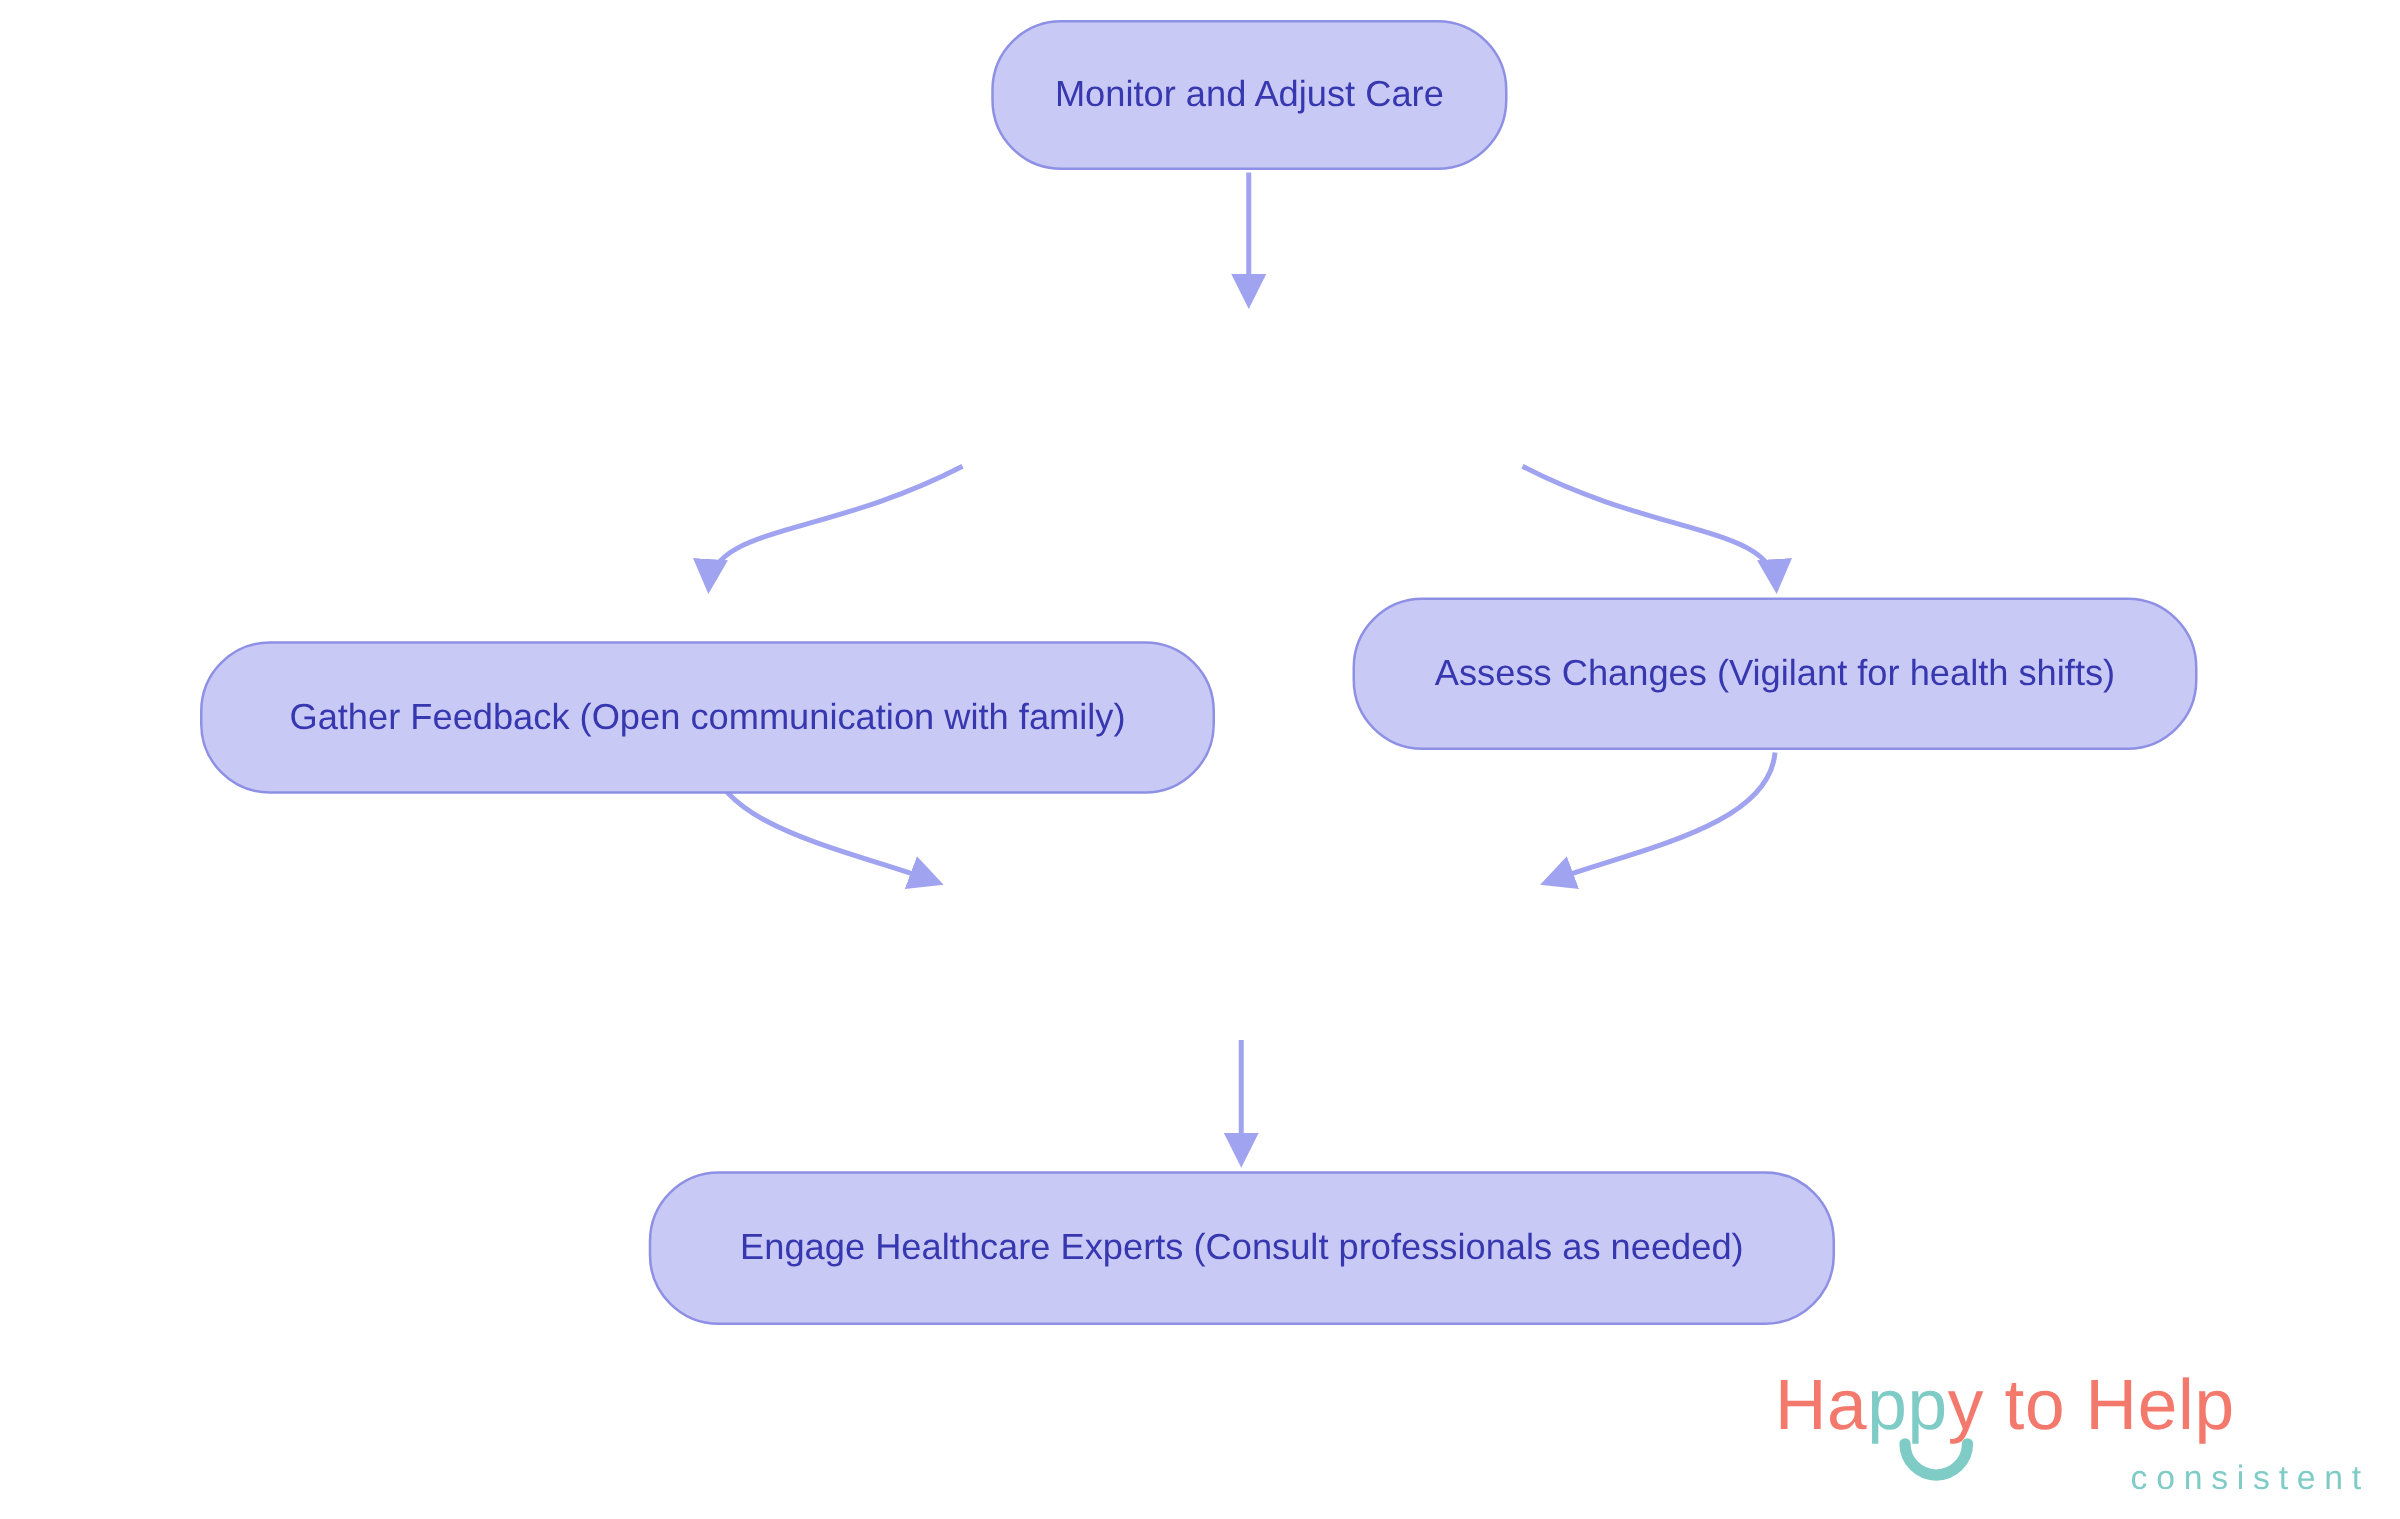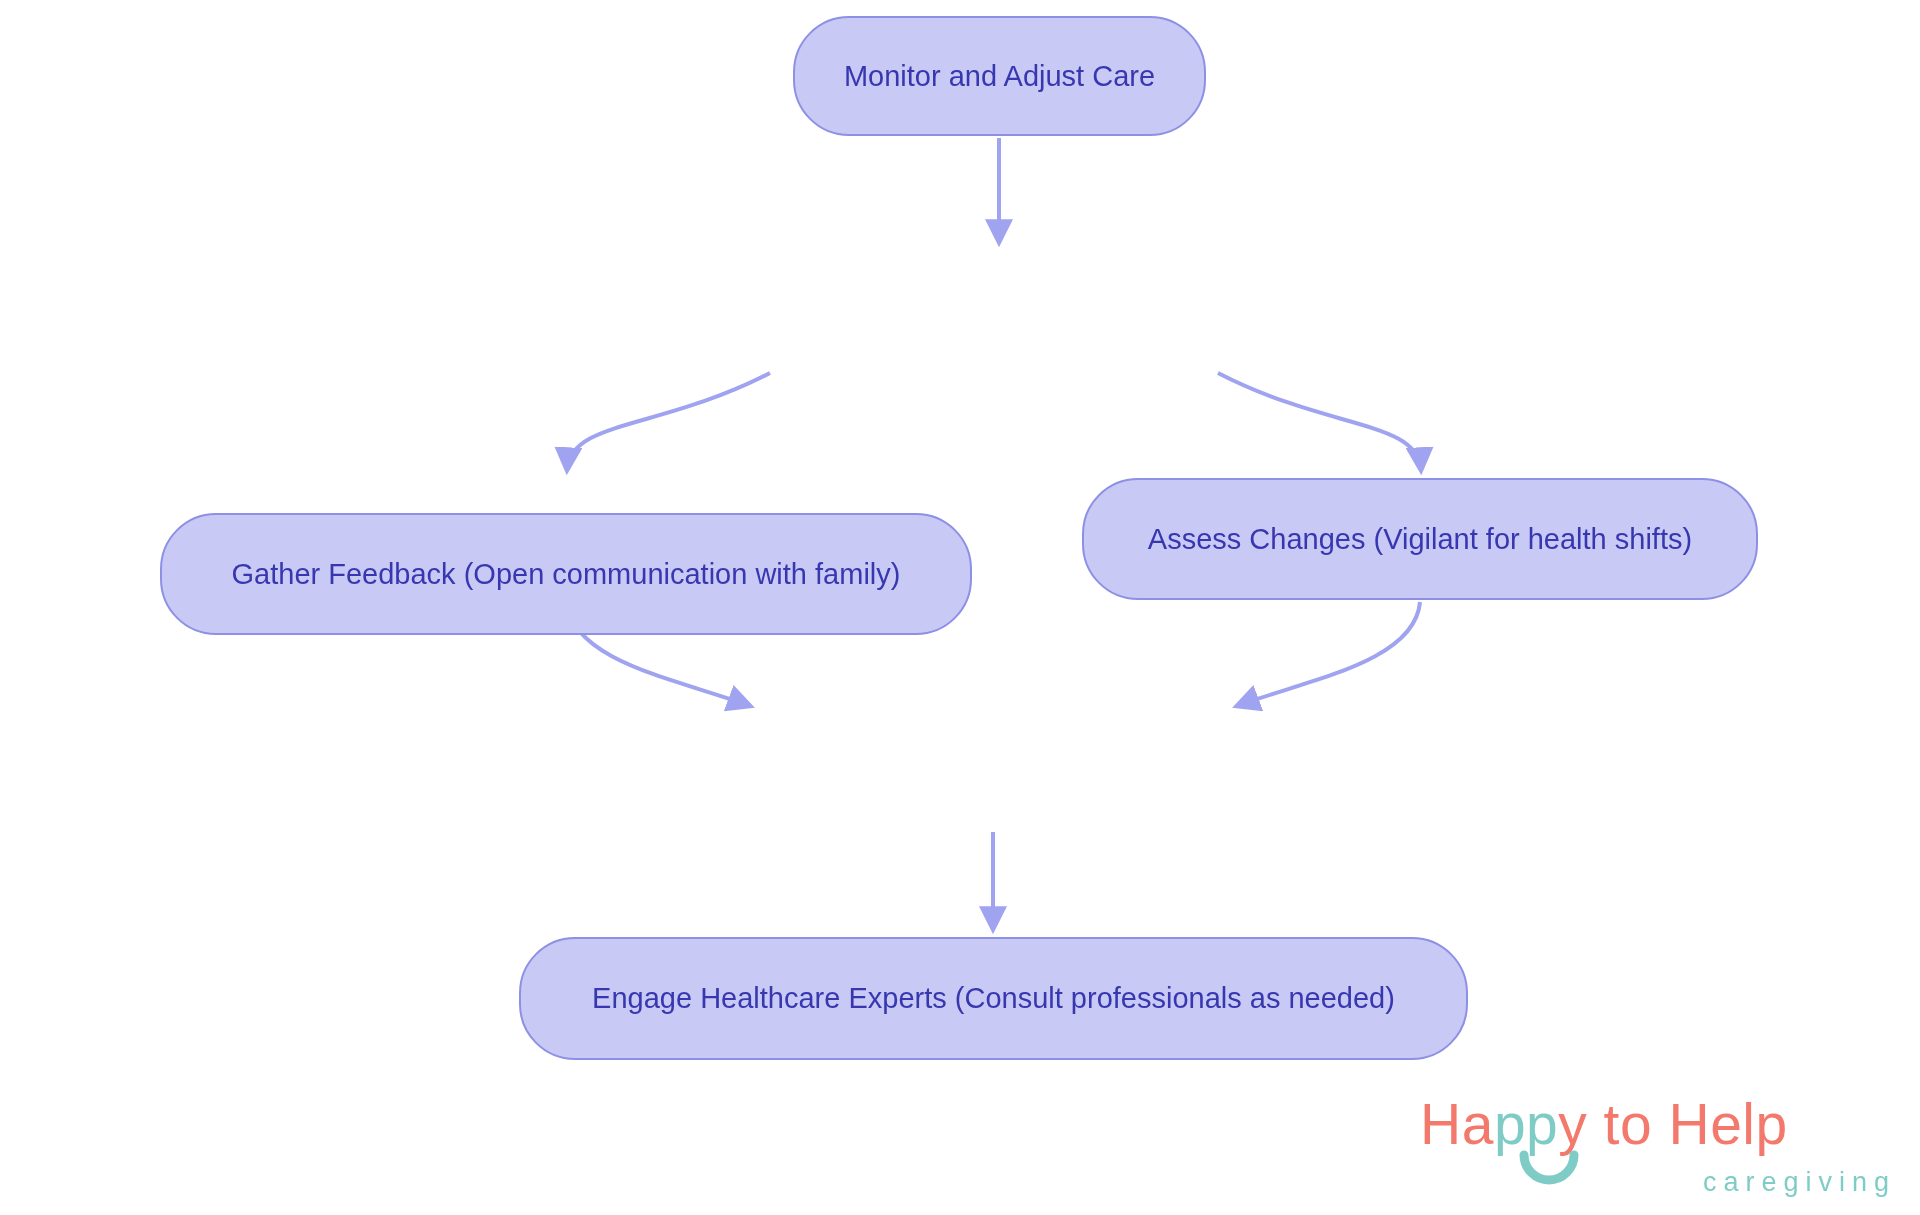--- a/index.html
+++ b/index.html
@@ -119,16 +119,16 @@
   </div>
   <div class="node node-6">
     <span>Engage Healthcare Experts (Consult professionals as needed)</span>
   </div>
 
   <div class="logo">
     <div class="logo-wordmark"><span>Ha</span><span class="teal">pp</span><span>y</span><span> to Help</span></div>
     <svg class="logo-smile" viewBox="0 0 62 46" xmlns="http://www.w3.org/2000/svg">
       <path d="M 6 5 A 25 25 0 0 0 56 5"></path>
     </svg>
-    <div class="logo-tagline">caregiving</div>
+    <div class="logo-tagline">consistent</div>
   </div>
 
 </div>
 
 </body></html>

